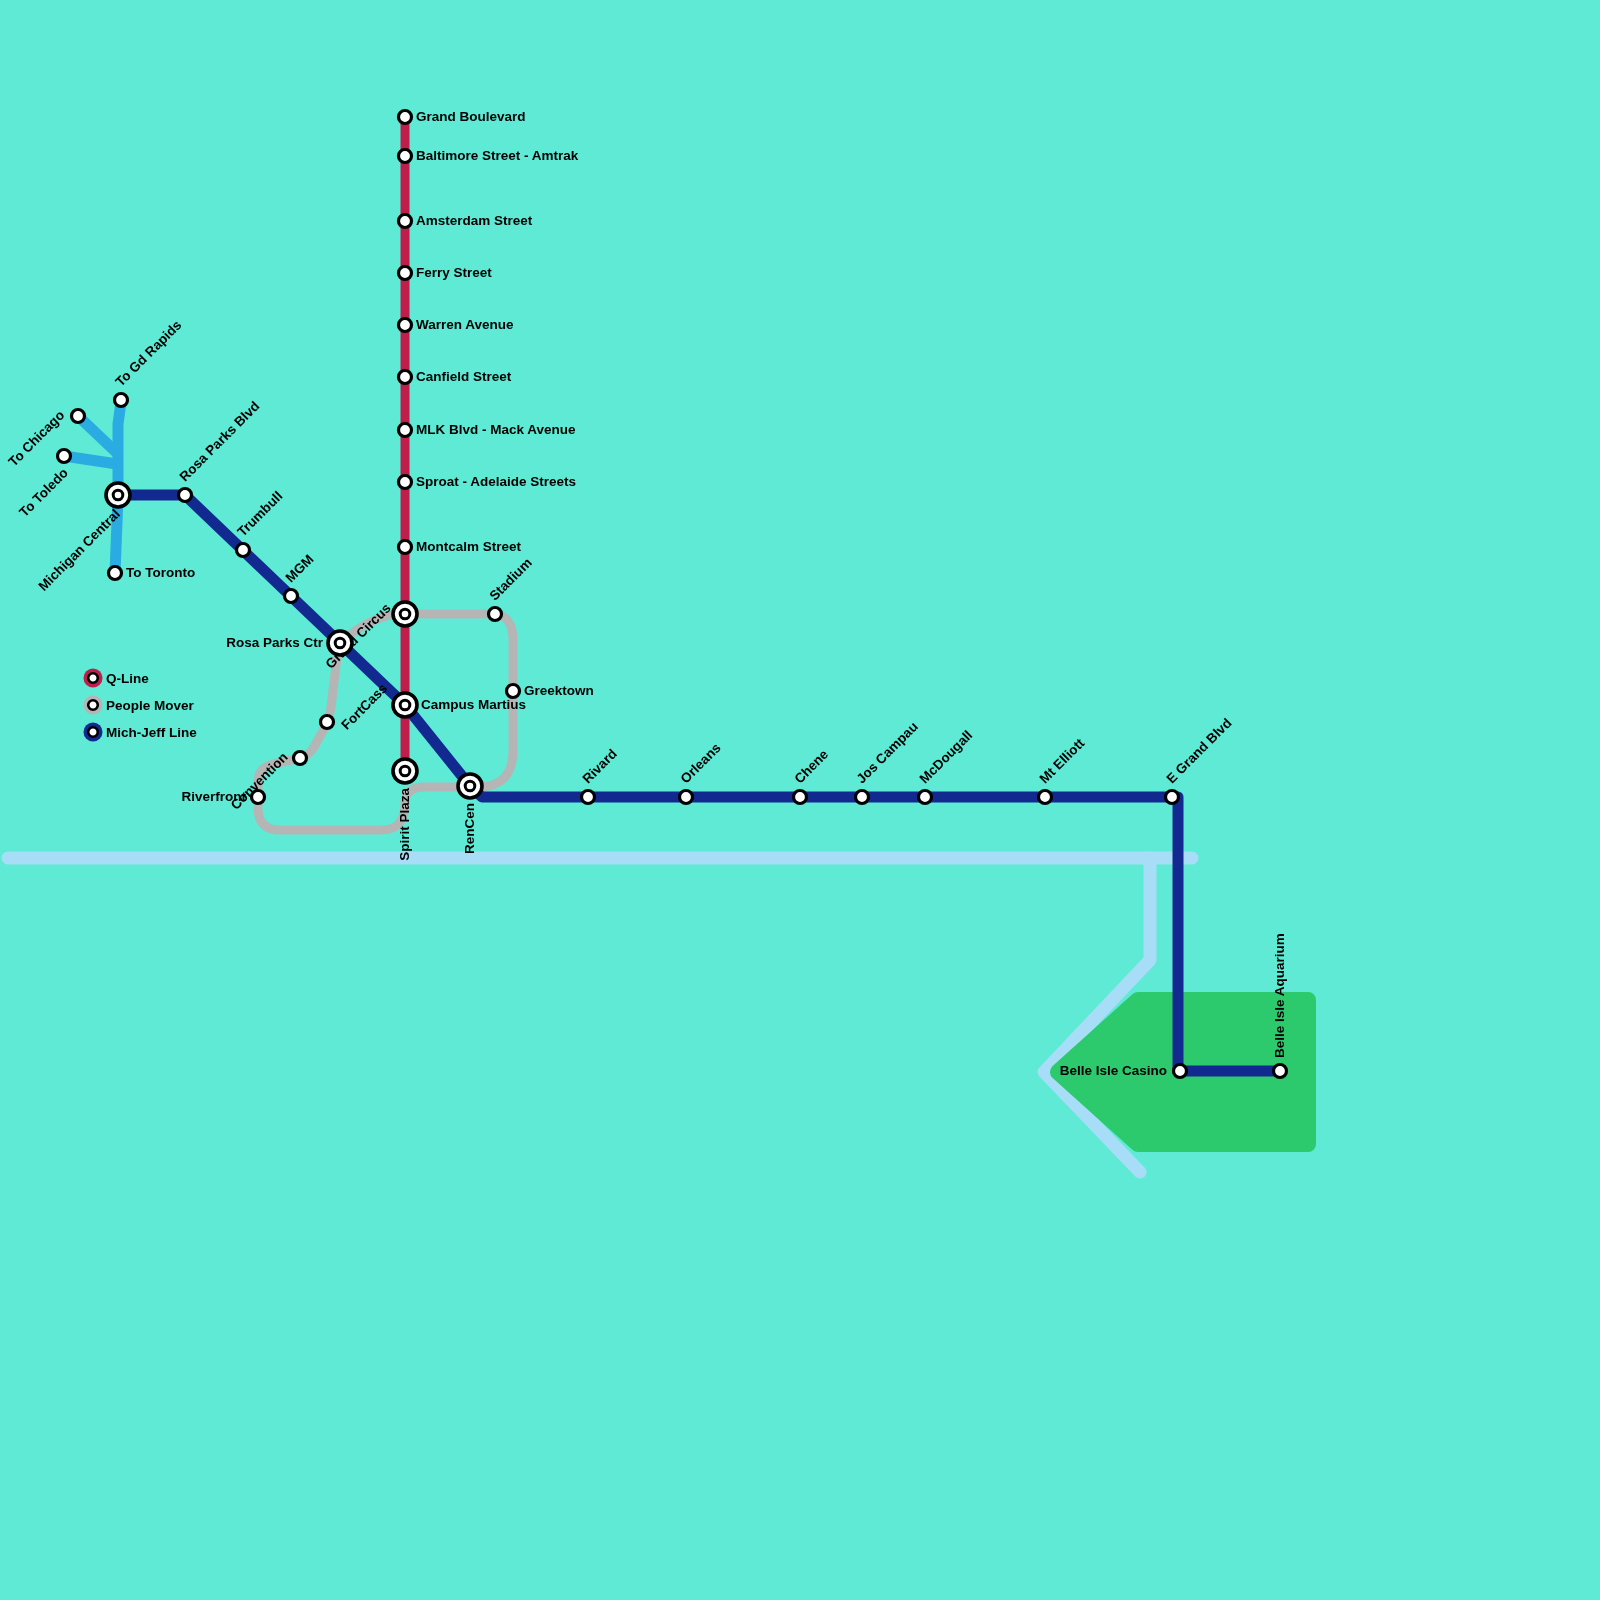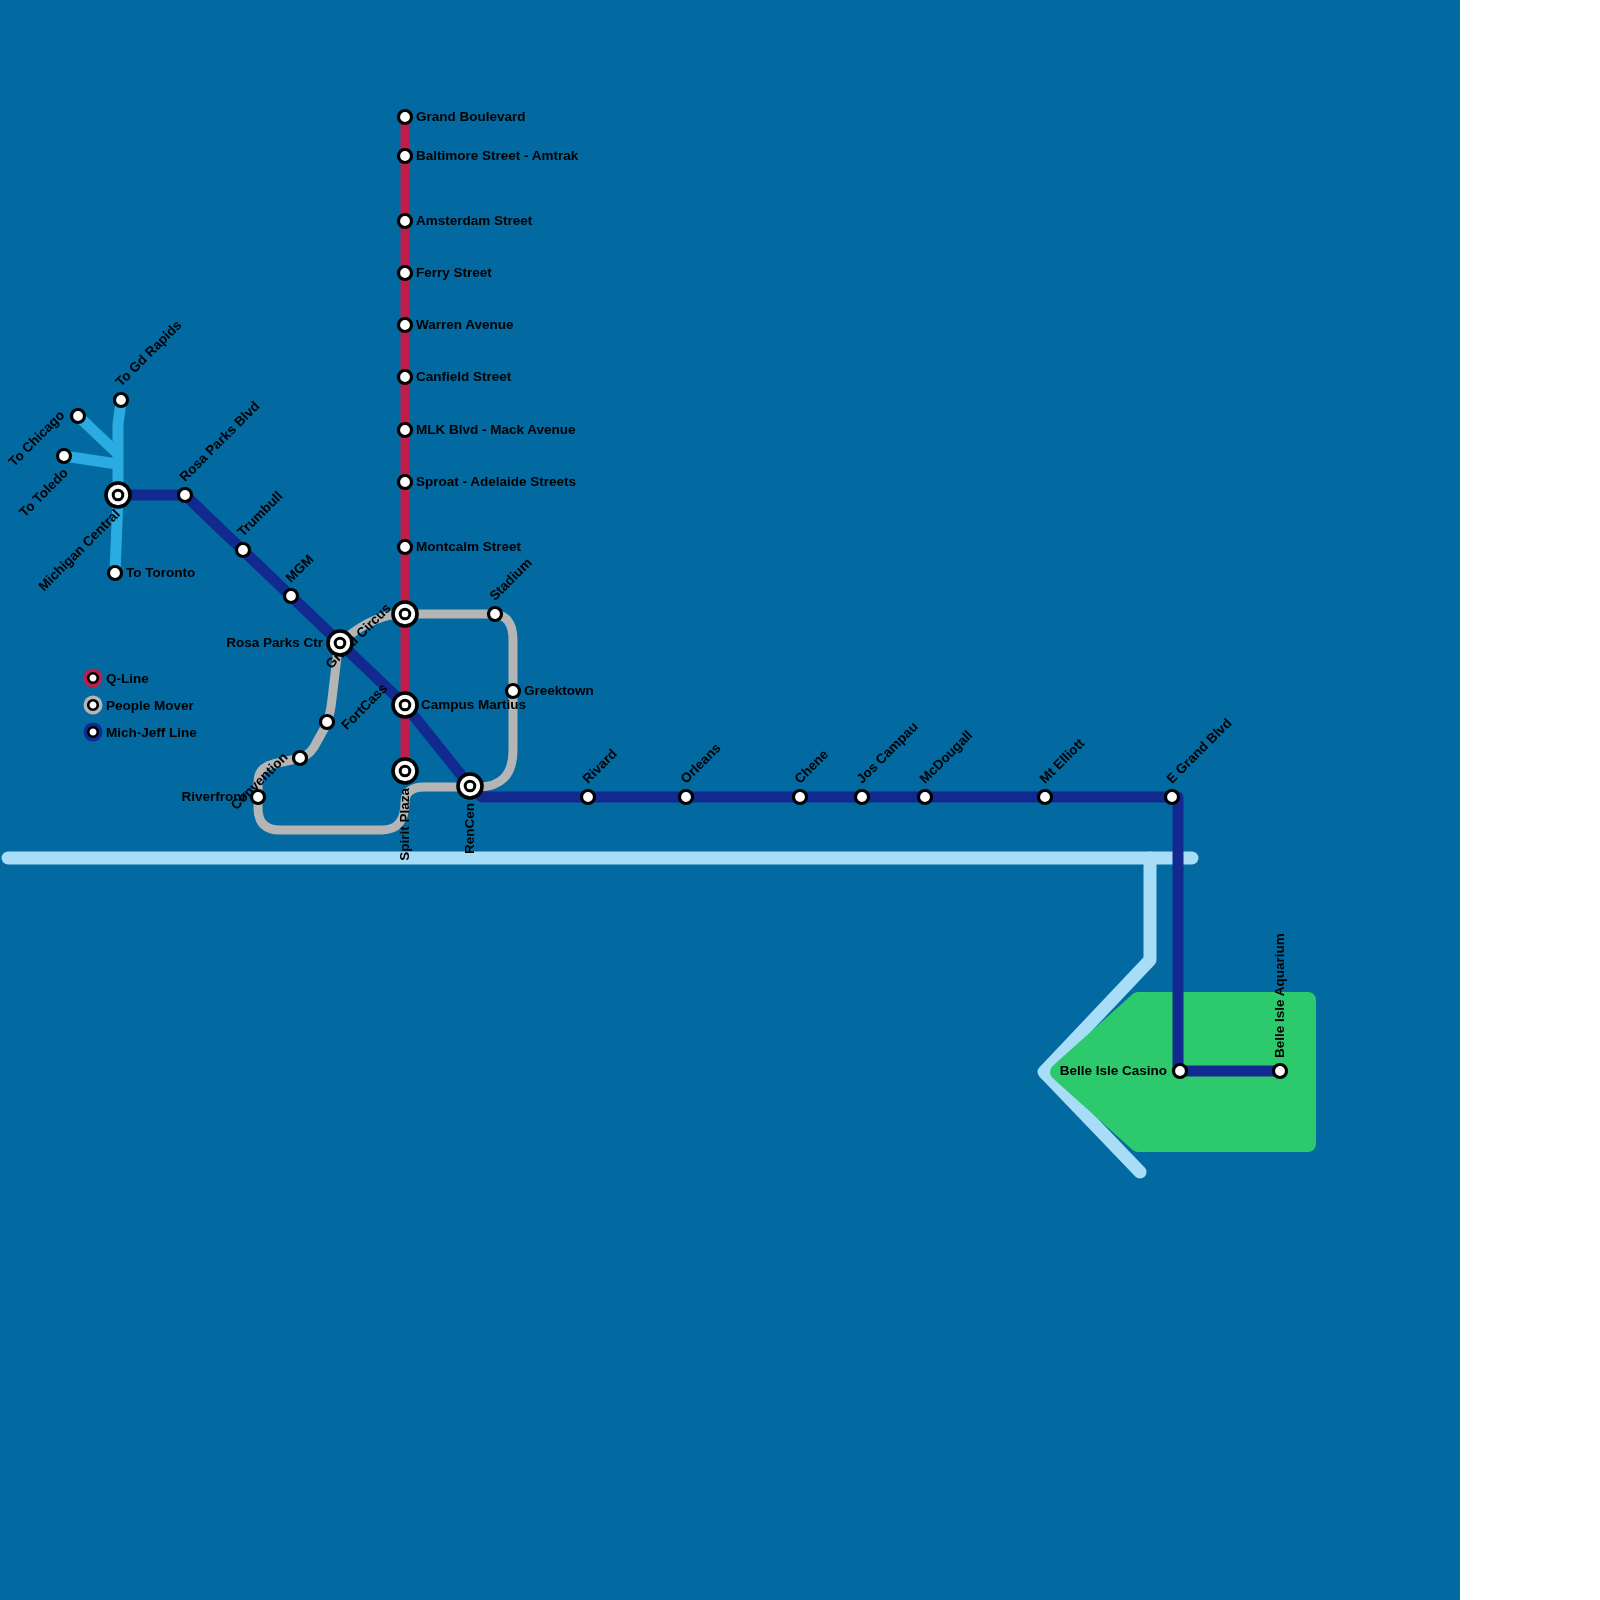--- a/index.html
+++ b/index.html
@@ -1,16 +1,16 @@
 <!DOCTYPE html>
 <html><head>
 <meta charset="utf-8">
 <style>
   html,body{margin:0;padding:0;background:#ffffff;}
-  .stage{position:relative;width:1460px;height:1600px;background:#0369a1;overflow:hidden;}
+  .stage{position:relative;width:1600px;height:1600px;background:#5eead4;overflow:hidden;}
   svg{display:block;}
   .lbl{font-family:"Liberation Sans",sans-serif;font-weight:bold;font-size:13.5px;fill:#000000;}
 </style>
 </head>
 <body>
 
 <div class="stage">
   <svg id="map-svg" width="1600" height="1600" viewBox="0 0 1600 1600" xmlns="http://www.w3.org/2000/svg">
       <polyline points="8,858 1192,858" fill="none" stroke="#a8ddf8" stroke-width="13" stroke-linecap="round" stroke-linejoin="round"></polyline>
       <polyline points="1150,858 1150,960 1044,1072 1140,1172" fill="none" stroke="#a8ddf8" stroke-width="13" stroke-linecap="round" stroke-linejoin="round"></polyline>

